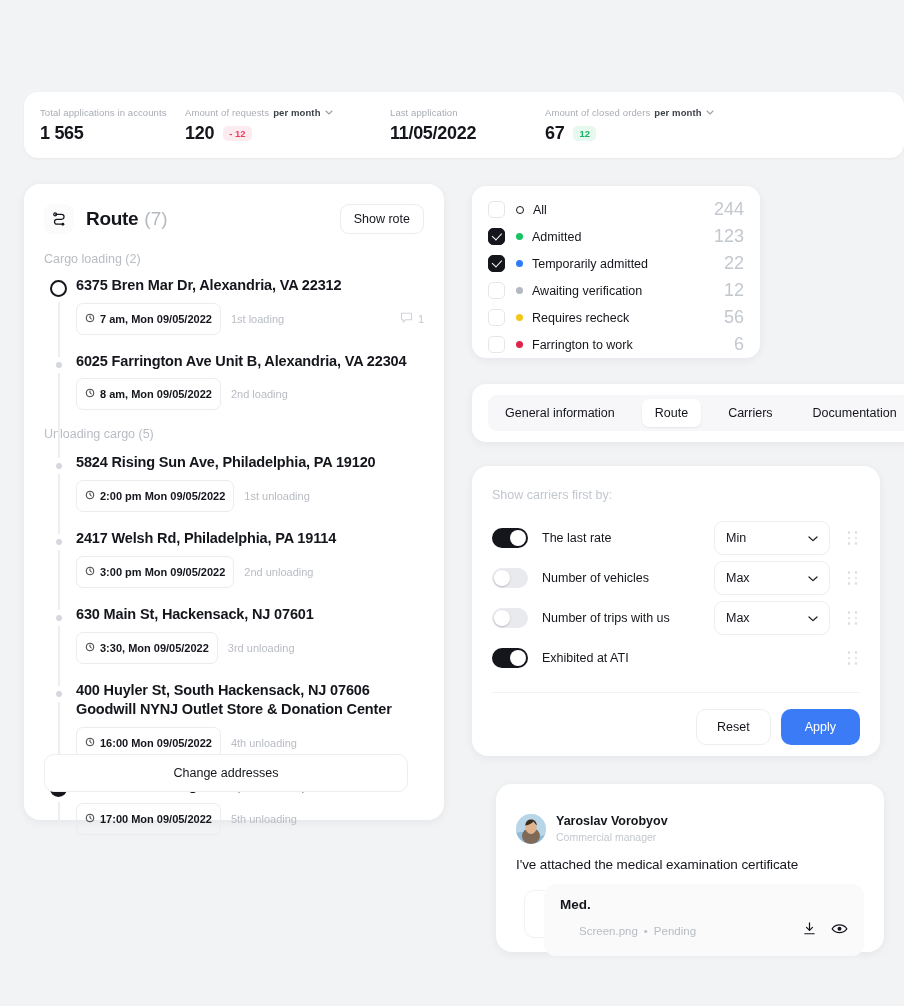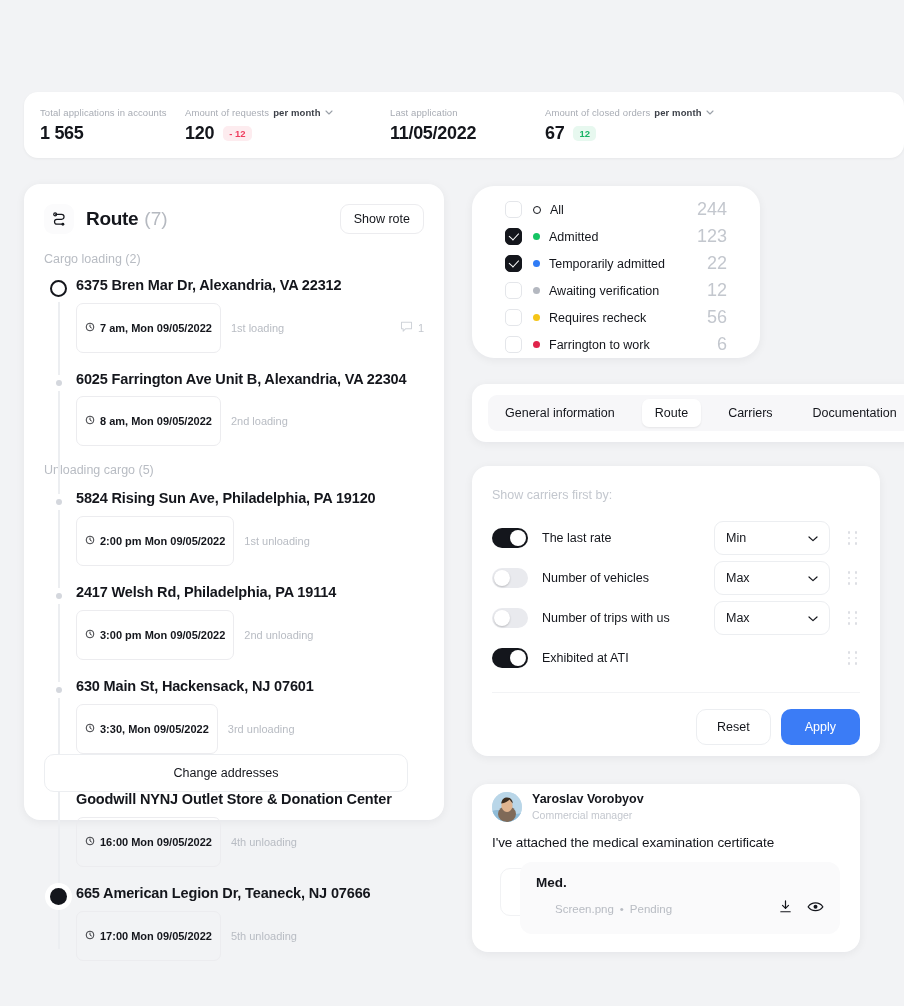--- a/index.html
+++ b/index.html
@@ -72,41 +72,41 @@
   }
   .marker .dot-fill {
     width: 17px; height: 17px; border-radius: 50%; background: #14161c;
     box-shadow: 0 0 0 5px #fff;
   }
   .stop-addr { font-size: 14.5px; font-weight: 700; color: #14161c; line-height: 1.36; letter-spacing: -.15px; }
   .stop-meta { display: flex; align-items: center; margin-top: 7px; }
   .time-chip {
     display: inline-flex; align-items: center; gap: 5px;
     border: 1px solid #ececef; border-radius: 7px;
-    padding: 18px 8px; font-size: 11px; color: #14161c; font-weight: 700;
+    padding: 9px 8px; font-size: 11px; color: #14161c; font-weight: 700;
     white-space: nowrap;
   }
   .time-chip .t-light { font-weight: 700; }
   .stop-order { font-size: 11px; color: #b8bcc3; margin-left: 10px; white-space: nowrap; }
   .comment-chip {
     margin-left: auto; display: inline-flex; align-items: center; gap: 5px;
     font-size: 11px; color: #c3c7ce;
   }
   .change-addr {
     position: absolute; left: 20px; right: 36px; bottom: 28px;
     border: 1px solid #eceef1; border-radius: 10px; background: #fff;
     text-align: center; padding: 11px 0; font-size: 12.5px; color: #14161c; cursor: pointer;
   }
 
   
   .filter-card {
     position: absolute; left: 472px; top: 186px; width: 288px; height: 172px;
-    background: #fff; border-radius: 22px;
+    background: #fff; border-radius: 14px;
     box-shadow: 0 2px 10px rgba(20,22,28,.06);
-    padding: 10px 33px;
+    padding: 10px 16px;
     text-align: center;
   }
   .filter-row { display: flex; align-items: center; height: 27px; }
   .cb {
     width: 17px; height: 17px; border-radius: 5px; border: 1.5px solid #e4e6ea;
     background: #fff; flex: 0 0 auto; margin-right: 11px;
     display: flex; align-items: center; justify-content: center;
   }
   .cb.on { background: #14161c; border-color: #14161c; }
   .cb.on::after {
@@ -170,24 +170,24 @@
     border: 1px solid #eceef1; border-radius: 10px; background: #fff;
     padding: 10px 20px; font-size: 12.5px; color: #14161c; cursor: pointer;
   }
   .btn-apply {
     border: none; border-radius: 10px; background: #3b7cf6;
     padding: 11px 24px; font-size: 12.5px; color: #fff; cursor: pointer;
   }
 
   
   .msg-card {
-    position: absolute; left: 472px; top: 784px; width: 388px; height: 168px;
+    position: absolute; left: 496px; top: 784px; width: 388px; height: 168px;
     background: #fff; border-radius: 16px;
     box-shadow: 0 2px 10px rgba(20,22,28,.06);
-    padding: 8px 20px;
+    padding: 30px 20px;
   }
   .msg-head { display: flex; align-items: center; gap: 10px; }
   .avatar {
     width: 30px; height: 30px; border-radius: 50%; overflow: hidden;
     flex: 0 0 auto; background: #cfe2ef; position: relative;
   }
   .msg-name { font-size: 12.5px; font-weight: 700; color: #14161c; line-height: 1.25; }
   .msg-role { font-size: 10.5px; color: #c3c7ce; line-height: 1.35; }
   .msg-text { font-size: 13.5px; color: #14161c; margin-top: 13px; letter-spacing: -.1px; }
   .file-wrap { position: relative; margin-top: 12px; }

